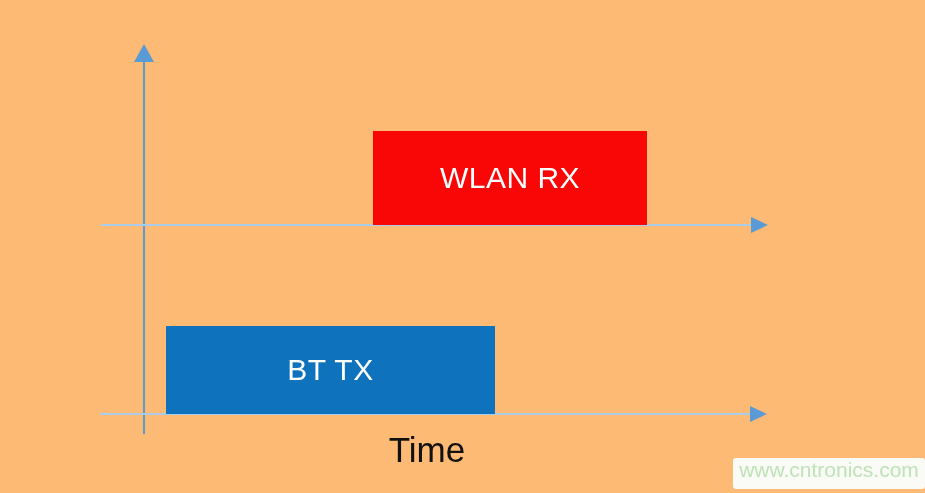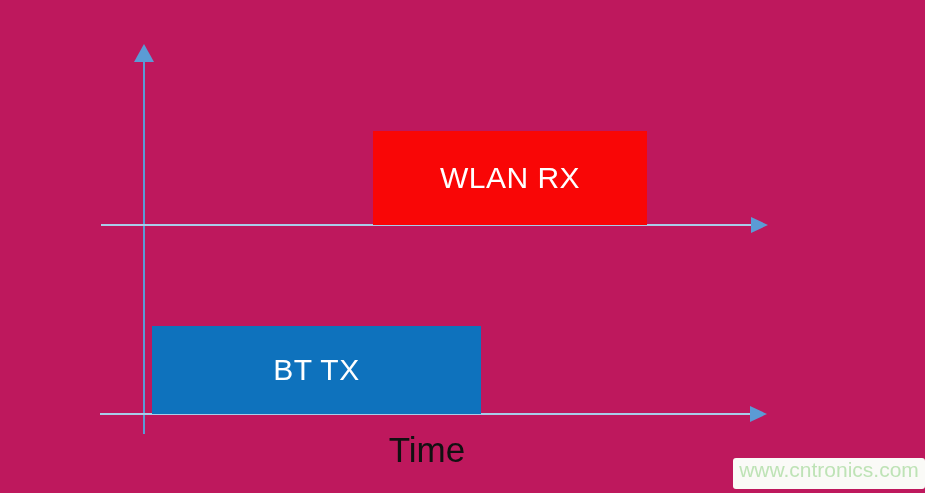--- a/index.html
+++ b/index.html
@@ -3,21 +3,21 @@
 <meta charset="utf-8">
 <style>
   * { margin: 0; padding: 0; box-sizing: border-box; }
   html, body { background: #ffffff; }
   body { font-family: "Liberation Sans", sans-serif; }
 
   .canvas {
     position: relative;
     width: 925px;
     height: 493px;
-    background: #be185d;
+    background: #fdba74;
     overflow: hidden;
   }
 
   
   .v-axis-line {
     position: absolute;
     left: 143px; top: 60px;
     width: 2px; height: 374px;
     background: #5b9bd5;
   }
@@ -57,21 +57,21 @@
     font-weight: 400;
     letter-spacing: 0.5px;
     z-index: 2;
   }
   .block.wlan {
     left: 373px; top: 131px;
     width: 274px; height: 94px;
     background: #f90606;
   }
   .block.bt {
-    left: 152px; top: 326px;
+    left: 166px; top: 326px;
     width: 329px; height: 88px;
     background: #0e72bd;
   }
 
   
   .time-label {
     position: absolute;
     left: 342px; top: 430px;
     width: 170px;
     text-align: center;

